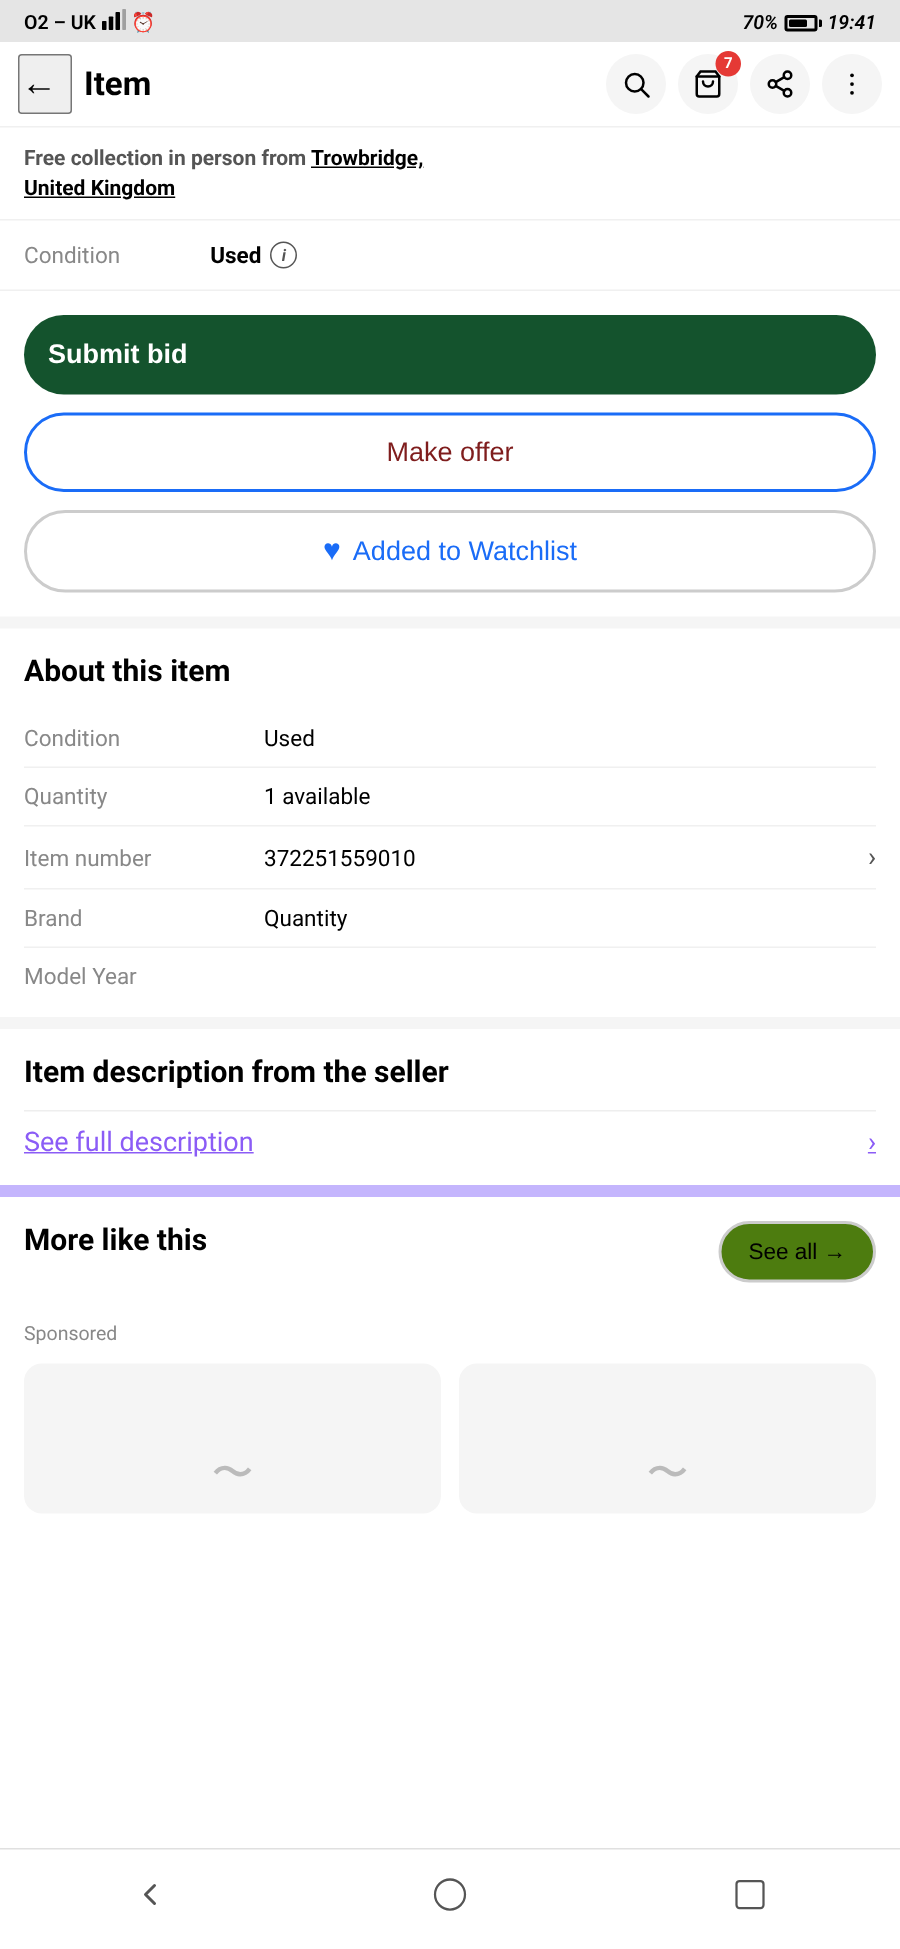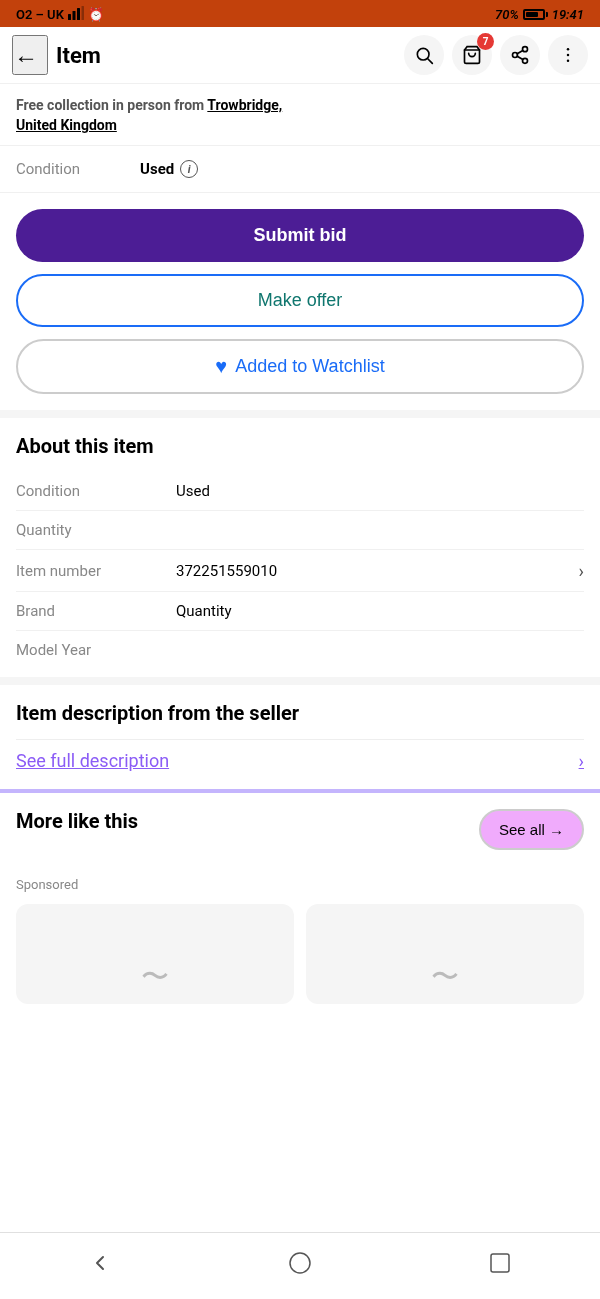--- a/index.html
+++ b/index.html
@@ -13,21 +13,21 @@
     }
 
     
     .status-bar {
       display: flex;
       justify-content: space-between;
       align-items: center;
       padding: 6px 16px 4px;
       font-size: 13px;
       font-weight: 600;
-      background: #c2410c;
+      background: #e5e5e5;
     }
     .status-left { display: flex; align-items: center; gap: 4px; font-size: 13px; }
     .status-right { display: flex; align-items: center; gap: 4px; font-size: 13px; font-style: italic; }
     .battery-icon {
       display: inline-flex; align-items: center; gap: 1px;
     }
     .battery-body {
       width: 22px; height: 11px; border: 2px solid #000; border-radius: 2px; position: relative;
     }
     .battery-fill {
@@ -124,34 +124,34 @@
     }
 
     
     .buttons-section {
       padding: 16px 16px;
       display: flex;
       flex-direction: column;
       gap: 12px;
     }
     .btn-submit-bid {
-      background: #4c1d95;
+      background: #14532d;
       color: #fff;
       border: none;
       border-radius: 50px;
       padding: 16px;
       font-size: 18px;
       font-weight: 600;
       cursor: pointer;
       width: 100%;
-      text-align: center;
+      text-align: left;
     }
     .btn-make-offer {
       background: #fff;
-      color: #0f766e;
+      color: #7f1d1d;
       border: 2px solid #1a6cf7;
       border-radius: 50px;
       padding: 14px;
       font-size: 18px;
       font-weight: 500;
       cursor: pointer;
       width: 100%;
       text-align: center;
     }
     .btn-watchlist {
@@ -219,21 +219,21 @@
       text-decoration: underline;
       padding: 10px 0;
       cursor: pointer;
       border-top: 1px solid #eee;
     }
     .see-full-link span { font-size: 18px; }
 
     
     .more-section {
       padding: 16px 16px 8px;
-      border-top: 4px solid #c4b5fd;
+      border-top: 8px solid #c4b5fd;
     }
     .more-header {
       display: flex;
       align-items: flex-start;
       justify-content: space-between;
       margin-bottom: 12px;
     }
     .more-title-block {}
     .more-title {
       font-size: 20px;
@@ -243,21 +243,21 @@
       font-size: 13px;
       color: #888;
       margin-top: 44px;
     }
     .see-all-btn {
       border: 2px solid #ccc;
       border-radius: 50px;
       padding: 10px 18px;
       font-size: 15px;
       font-weight: 500;
-      background: #f0abfc;
+      background: #4d7c0f;
       cursor: pointer;
       white-space: nowrap;
     }
 
     
     .cards-row {
       display: flex;
       gap: 12px;
       margin-top: 8px;
     }
@@ -385,20 +385,21 @@
 
 <div class="about-section">
   <div class="section-title">About this item</div>
   <div id="details-list">
       <div class="detail-row">
         <span class="detail-key">Condition</span>
         <span class="detail-val">Used</span>
       </div>
       <div class="detail-row">
         <span class="detail-key">Quantity</span>
+        <span class="detail-val">1 available</span>
       </div>
       <div class="detail-row">
         <span class="detail-key">Item number</span>
         <span class="detail-val">372251559010</span>
         <span class="detail-arrow">›</span>
       </div>
       <div class="detail-row">
         <span class="detail-key">Brand</span>
         <span class="detail-val">Quantity</span>
       </div>

